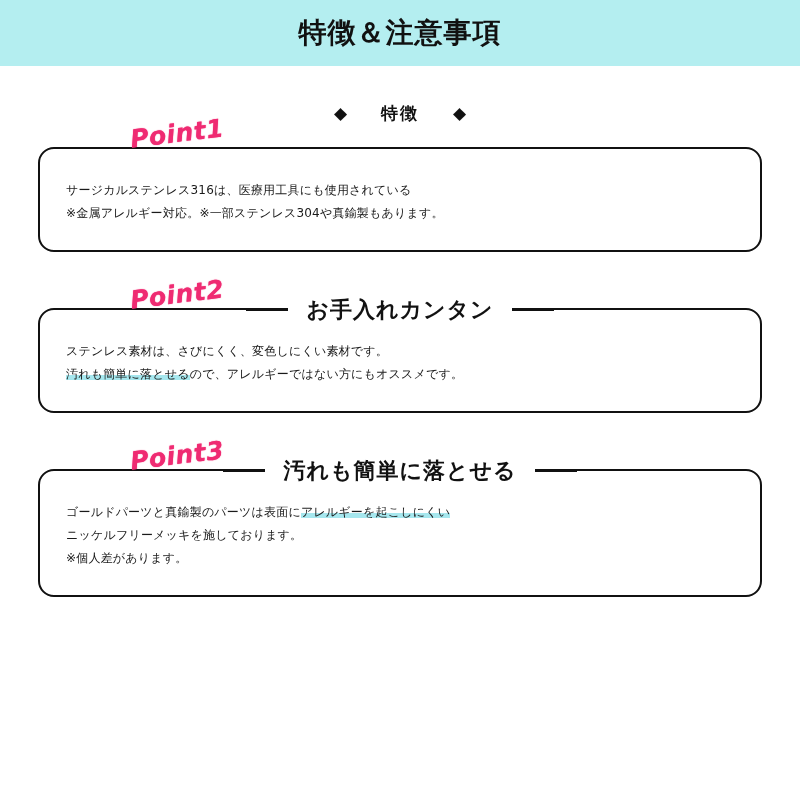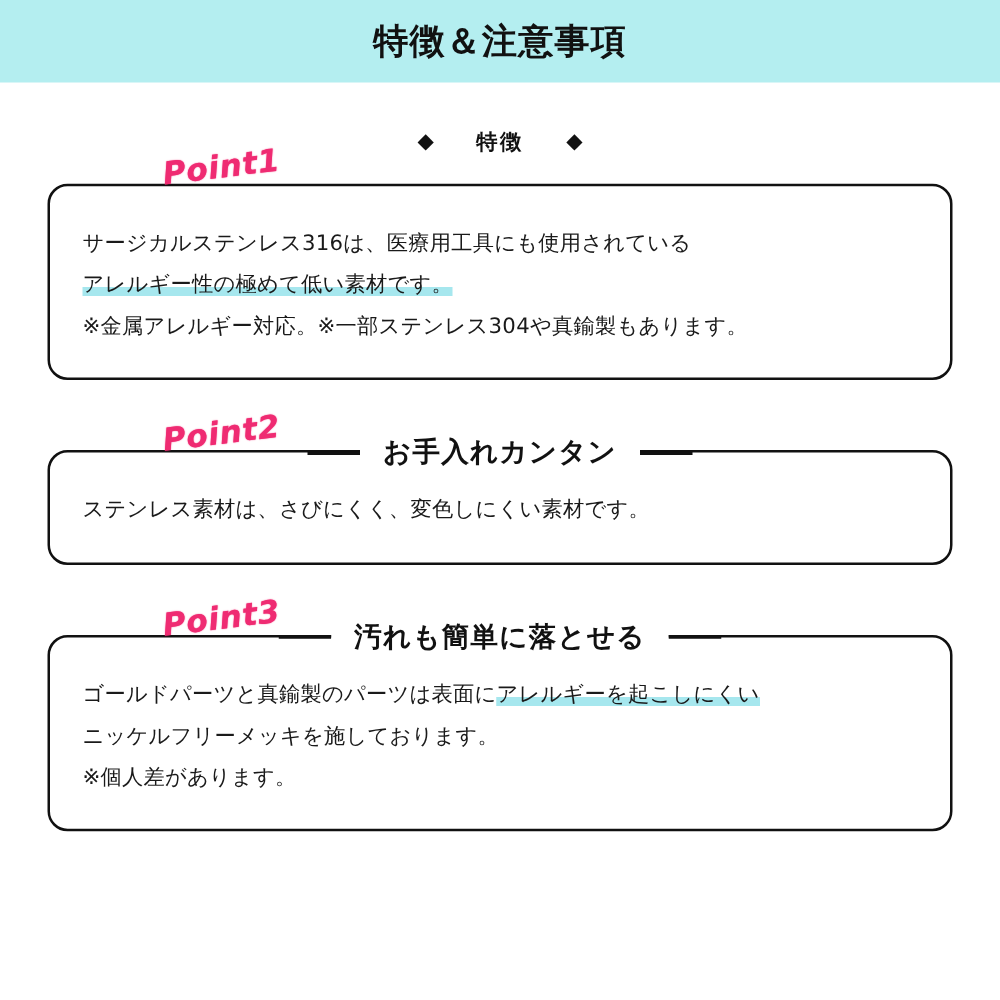--- a/index.html
+++ b/index.html
@@ -113,21 +113,21 @@
     letter-spacing: 1px;
     white-space: nowrap;
   }
   .title-rule {
     width: 42px;
     height: 2.5px;
     background: #111111;
   }
 
   .card-body {
-    font-size: 17px;
+    font-size: 12px;
     line-height: 1.95;
     color: #1a1a1a;
     letter-spacing: 0.2px;
   }
   .card-body .line { white-space: nowrap; }
   .hl {
     background: linear-gradient(transparent 58%, #a6e7ee 58%, #a6e7ee 96%, transparent 96%);
   }
 </style>
 </head>
@@ -144,35 +144,35 @@
     <span class="section-heading-label">特徴</span>
     <span class="diamond">◆</span>
   </div>
 
   <div class="points" id="points-container">
       <div class="point-block">
         <div class="point-badge">Point1</div>
         <div class="card">
           <div class="card-body">
             <div class="line"><span>サージカルステンレス316は、医療用工具にも使用されている</span></div>
-            <div class="line"><span class="hl">アレルギー性の極めて低い素材です。</span></div>
             <div class="line"><span>※金属アレルギー対応。※一部ステンレス304や真鍮製もあります。</span></div>
           </div>
         </div>
       </div>
       <div class="point-block">
         <div class="point-badge">Point2</div>
         <div class="card">
           <div class="card-title-wrap">
             <span class="title-rule"></span>
             <span class="card-title">お手入れカンタン</span>
             <span class="title-rule"></span>
           </div>
           <div class="card-body">
             <div class="line"><span>ステンレス素材は、さびにくく、変色しにくい素材です。</span></div>
+            <div class="line"><span class="hl">汚れも簡単に落とせる</span><span>ので、アレルギーではない方にもオススメです。</span></div>
           </div>
         </div>
       </div>
       <div class="point-block">
         <div class="point-badge">Point3</div>
         <div class="card">
           <div class="card-title-wrap">
             <span class="title-rule"></span>
             <span class="card-title">汚れも簡単に落とせる</span>
             <span class="title-rule"></span>

